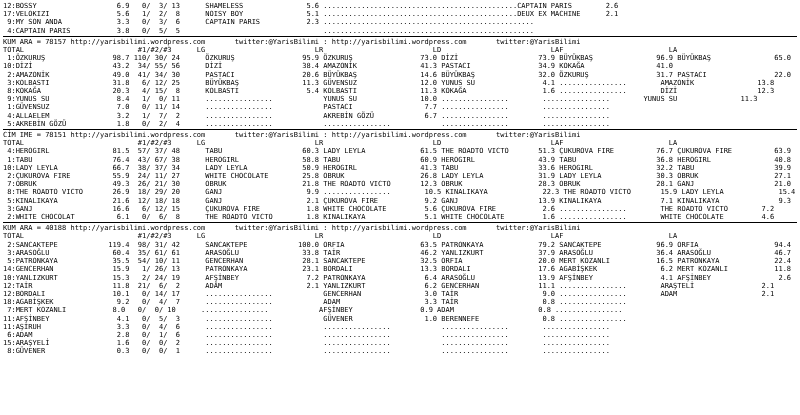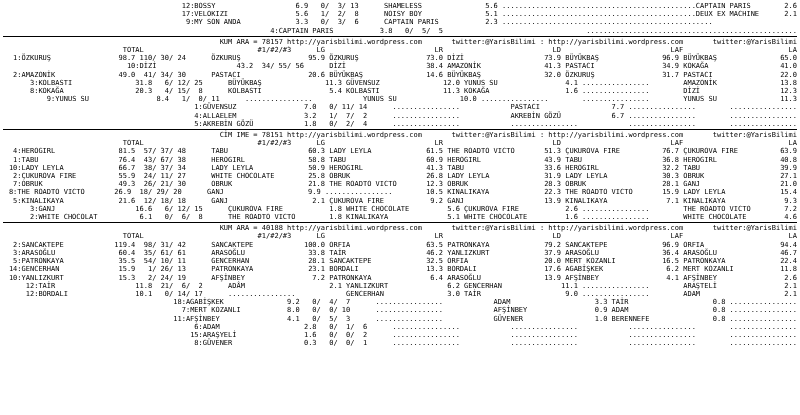--- a/index.html
+++ b/index.html
@@ -3,21 +3,21 @@
 <meta charset="utf-8">
 <style>
   html,body{margin:0;padding:0;background:#ffffff;}
   body{
     width:800px;height:415px;overflow:hidden;
     font-family:"DejaVu Sans Mono","Liberation Mono",monospace;
     font-size:7px;line-height:8.2px;color:#000000;
     -webkit-font-smoothing:none;
   }
   .sheet{padding:2px 3px 0 3px;}
-  pre{margin:0;font-family:inherit;font-size:7px;line-height:8.2px;white-space:pre;text-align:right;}
+  pre{margin:0;font-family:inherit;font-size:7px;line-height:8.2px;white-space:pre;}
   .rule{border:0;border-top:1px solid #000;margin:1px 0 1px 0;height:0;}
   .hdr{white-space:pre;}
   .block{margin-bottom:0px;}
 </style>
 </head>
 <body>
 
 <div class="sheet">
 
   <div class="block">
@@ -67,18 +67,19 @@
     <pre> 2:SANCAKTEPE            119.4  98/ 31/ 42      SANCAKTEPE            100.0 ORFIA                  63.5 PATRONKAYA             79.2 SANCAKTEPE             96.9 ORFIA                  94.4</pre>
     <pre> 3:ARASOĞLU               60.4  35/ 61/ 61      ARASOĞLU               33.8 TAİR                   46.2 YANLIZKURT             37.9 ARASOĞLU               36.4 ARASOĞLU               46.7</pre>
     <pre> 5:PATRONKAYA             35.5  54/ 10/ 11      GENCERHAN              28.1 SANCAKTEPE             32.5 ORFIA                  20.0 MERT KOZANLI           16.5 PATRONKAYA             22.4</pre>
     <pre>14:GENCERHAN              15.9   1/ 26/ 13      PATRONKAYA             23.1 BORDALI                13.3 BORDALI                17.6 AGABİŞKEK               6.2 MERT KOZANLI           11.8</pre>
     <pre>10:YANLIZKURT             15.3   2/ 24/ 19      AFŞİNBEY                7.2 PATRONKAYA              6.4 ARASOĞLU               13.9 AFŞİNBEY                4.1 AFŞİNBEY                2.6</pre>
     <pre>12:TAİR                   11.8  21/  6/  2      ADÂM                    2.1 YANLIZKURT              6.2 GENCERHAN              11.1 ................        ARAŞTELİ                2.1</pre>
     <pre>12:BORDALI                10.1   0/ 14/ 17      ................            GENCERHAN               3.0 TAİR                    9.0 ................        ADAM                    2.1</pre>
     <pre>18:AGABİŞKEK               9.2   0/  4/  7      ................            ADAM                    3.3 TAİR                    0.8 ................</pre>
     <pre> 7:MERT KOZANLI           8.0   0/  0/ 10      ................            AFŞİNBEY                0.9 ADAM                    0.8 ................</pre>
     <pre>11:AFŞİNBEY                4.1   0/  5/  3      ................            GÜVENER                 1.0 BERENNEFE               0.8 ................</pre>
+    <pre>11:AŞİRUH                  3.3   0/  4/  6      ................            ................            ................        ................</pre>
     <pre> 6:ADAM                    2.8   0/  1/  6      ................            ................            ................        ................</pre>
     <pre>15:ARAŞYELİ                1.6   0/  0/  2      ................            ................            ................        ................</pre>
     <pre> 8:GÜVENER                 0.3   0/  0/  1      ................            ................            ................        ................</pre>
   </div>
 
 </div>
 
 </body></html>

